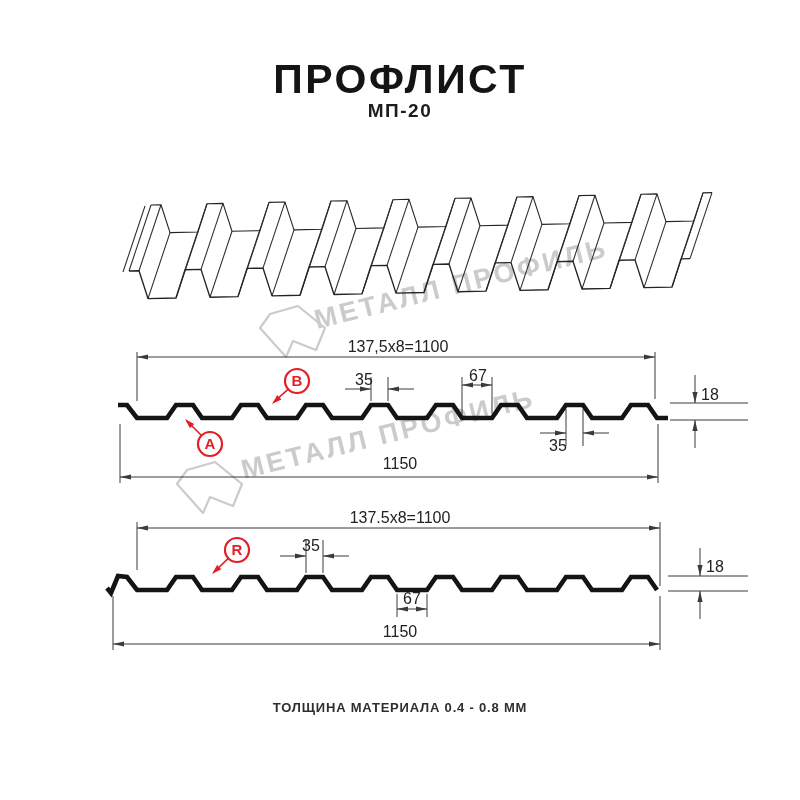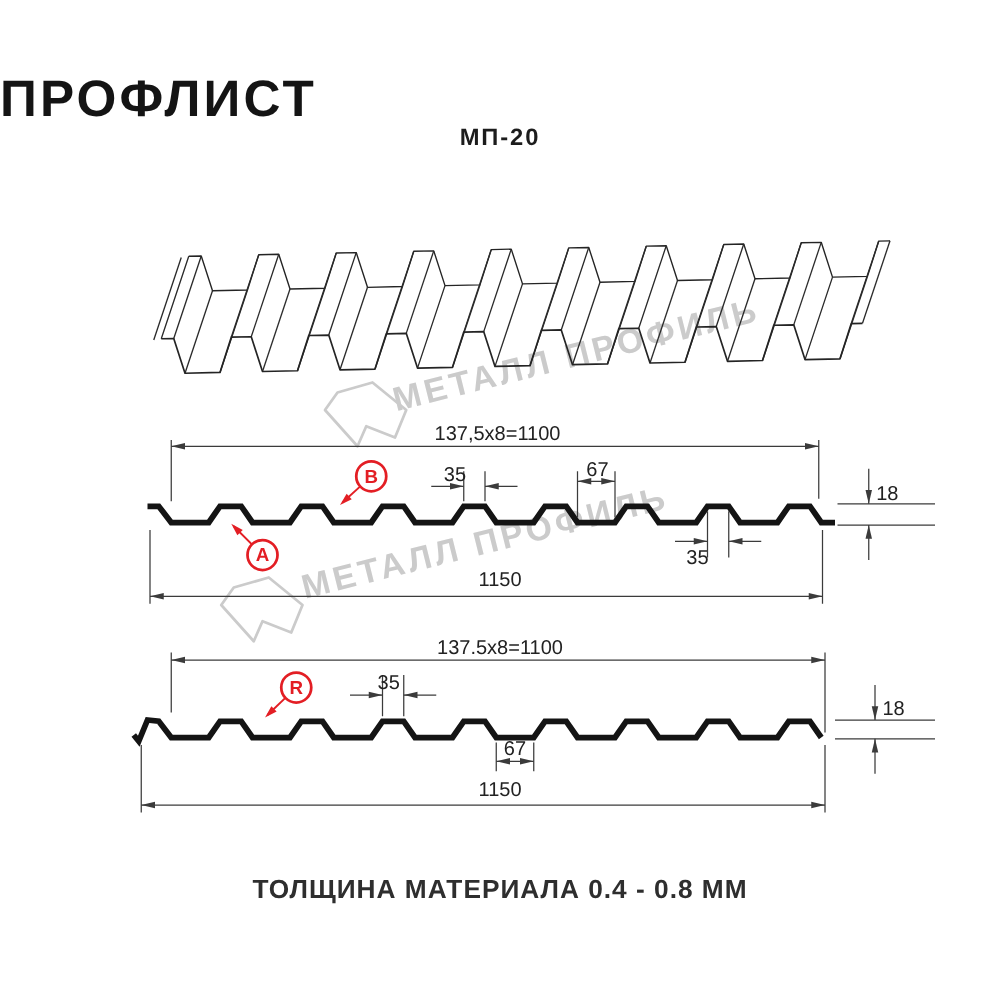--- a/index.html
+++ b/index.html
@@ -1,22 +1,22 @@
 <!DOCTYPE html>
 <html><head>
 <meta charset="utf-8">
 <style>
   html,body{margin:0;padding:0;background:#ffffff;}
   body{width:800px;height:800px;position:relative;font-family:"Liberation Sans",sans-serif;overflow:hidden;}
-  .page-title{position:absolute;left:0;right:0;top:56px;
+  .page-title{position:absolute;left:0;right:0;top:56px;text-align:center;
     font-size:41px;font-weight:800;letter-spacing:2.5px;color:#141414;}
   .page-subtitle{position:absolute;left:0;right:0;top:100px;text-align:center;
     font-size:19px;font-weight:700;letter-spacing:1.5px;color:#1c1c1c;}
   .footer-note{position:absolute;left:0;right:0;top:700px;text-align:center;
-    font-size:21px;font-weight:700;letter-spacing:0.8px;color:#2e2e2e;}
+    font-size:13px;font-weight:700;letter-spacing:0.8px;color:#2e2e2e;}
   svg{position:absolute;left:0;top:0;}
   .dim{font-family:"Liberation Sans",sans-serif;font-size:16px;fill:#222;}
   .mid{text-anchor:middle;}
   .marker-letter{font-family:"Liberation Sans",sans-serif;font-size:15px;font-weight:700;
     fill:#e31e24;text-anchor:middle;}
   .wm-text{font-family:"Liberation Sans",sans-serif;font-size:27px;font-weight:700;
     letter-spacing:3px;fill:#cbcbcb;}
 </style>
 </head>
 <body>

